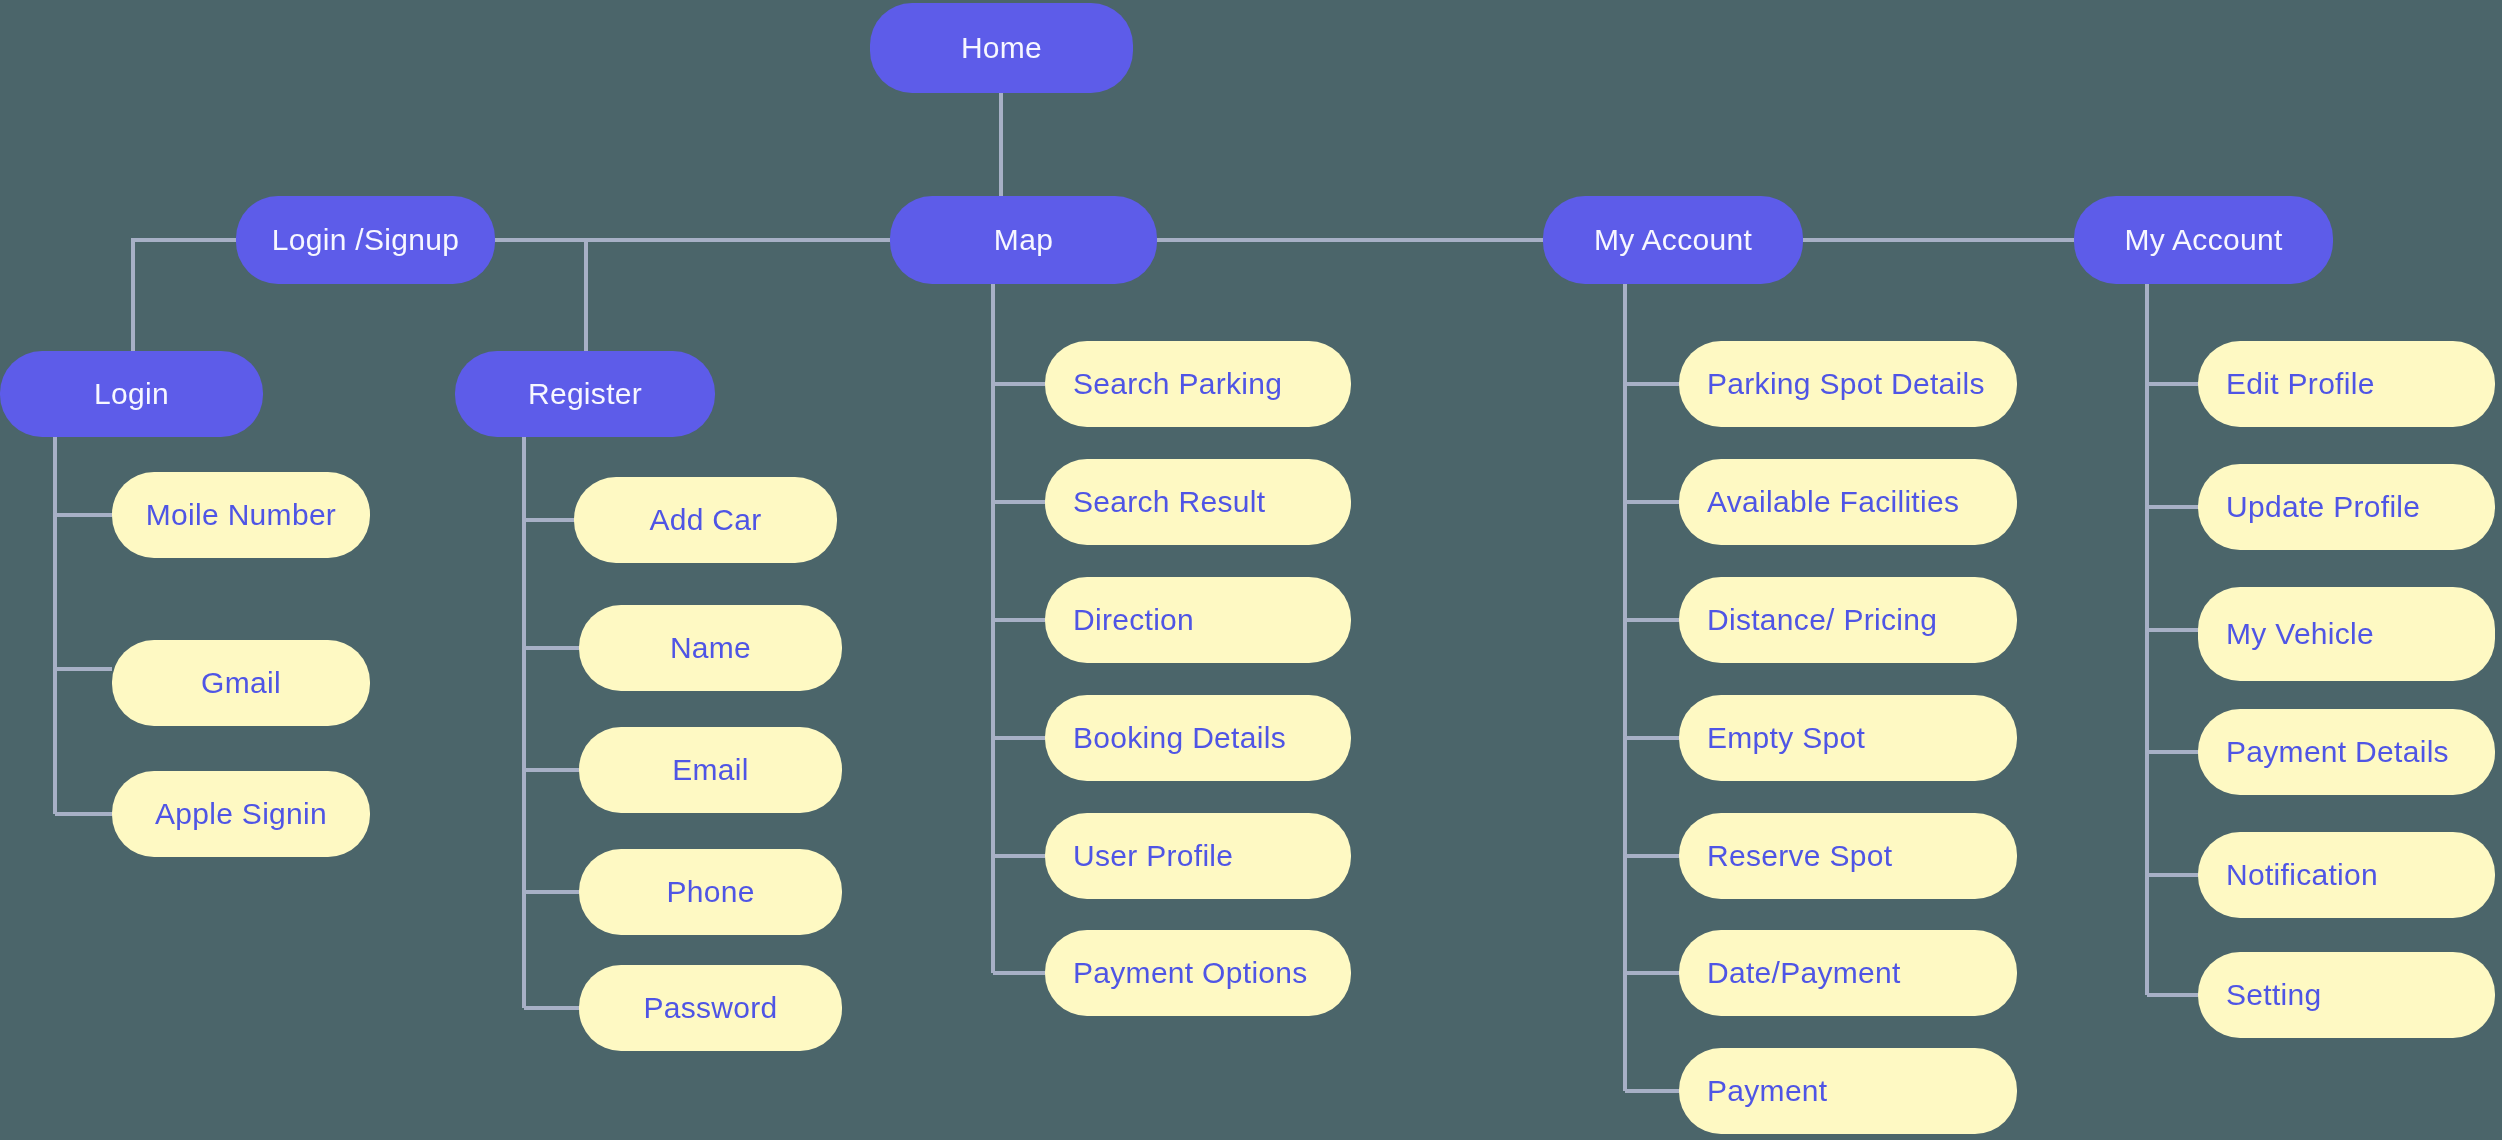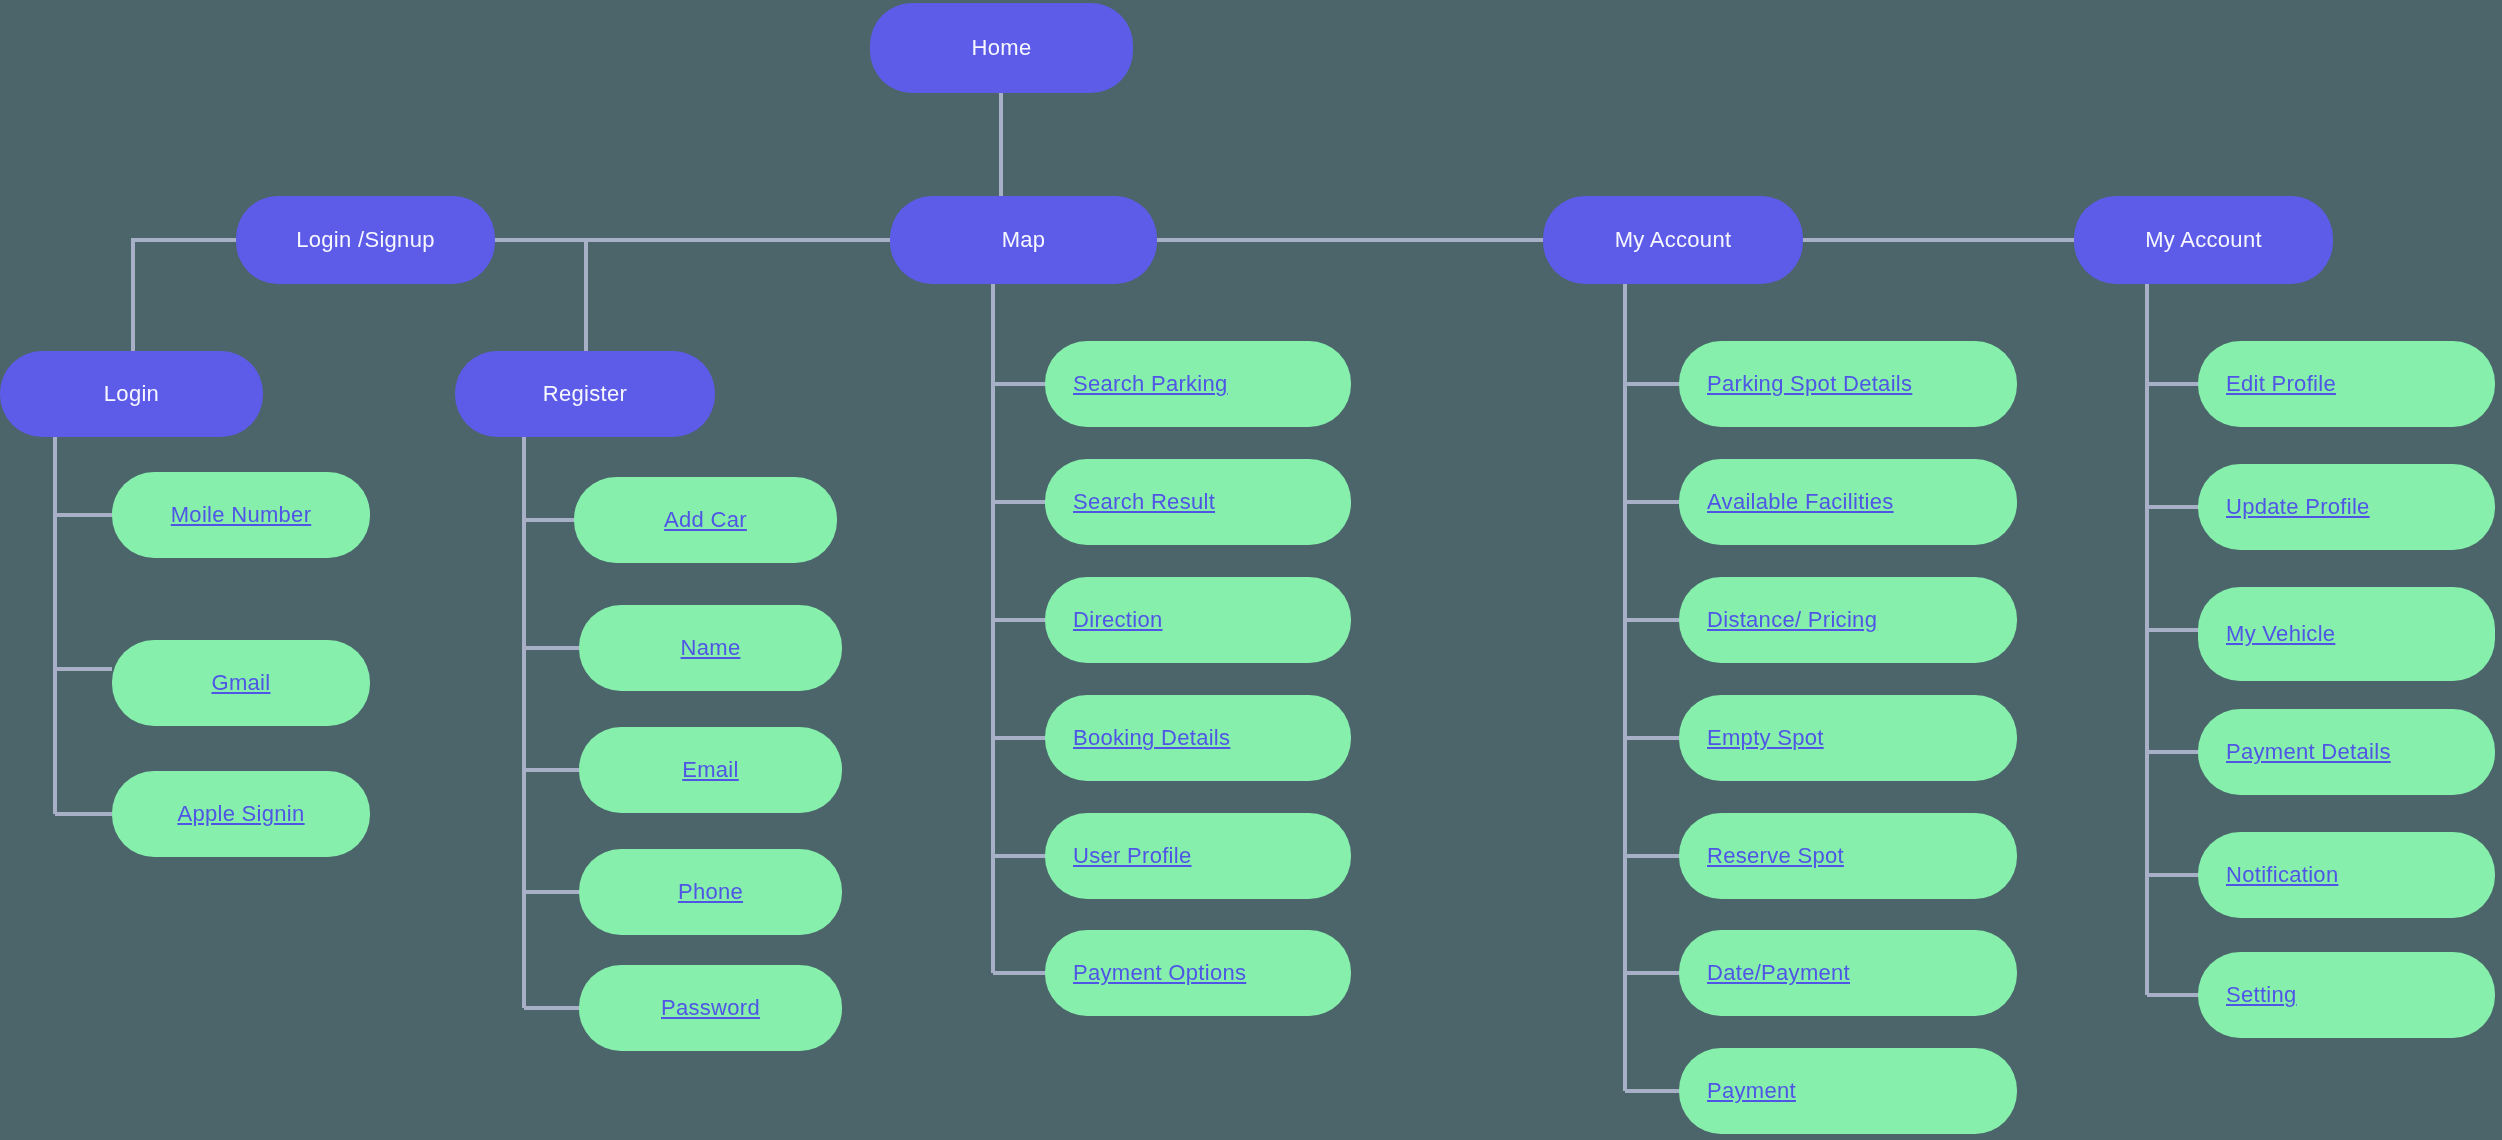--- a/index.html
+++ b/index.html
@@ -22,34 +22,33 @@
   #connector-layer path {
     stroke: #a7b0c6;
     stroke-width: 4;
     fill: none;
   }
   .node {
     position: absolute;
     display: flex;
     align-items: center;
     justify-content: center;
-    font-size: 22px;
+    font-size: 30px;
     letter-spacing: 0.3px;
     white-space: nowrap;
     box-sizing: border-box;
     border-radius: 42px;
   }
   .primary {
     background: #5d5ce9;
     color: #f7f7ff;
   }
   .secondary {
-    background: #86efac;
+    background: #fef9c3;
     color: #4f55e5;
-    text-decoration: underline;
   }
   .align-left {
     justify-content: flex-start;
     padding-left: 28px;
   }
 </style>
 </head>
 <body>
 
 <div id="canvas">

